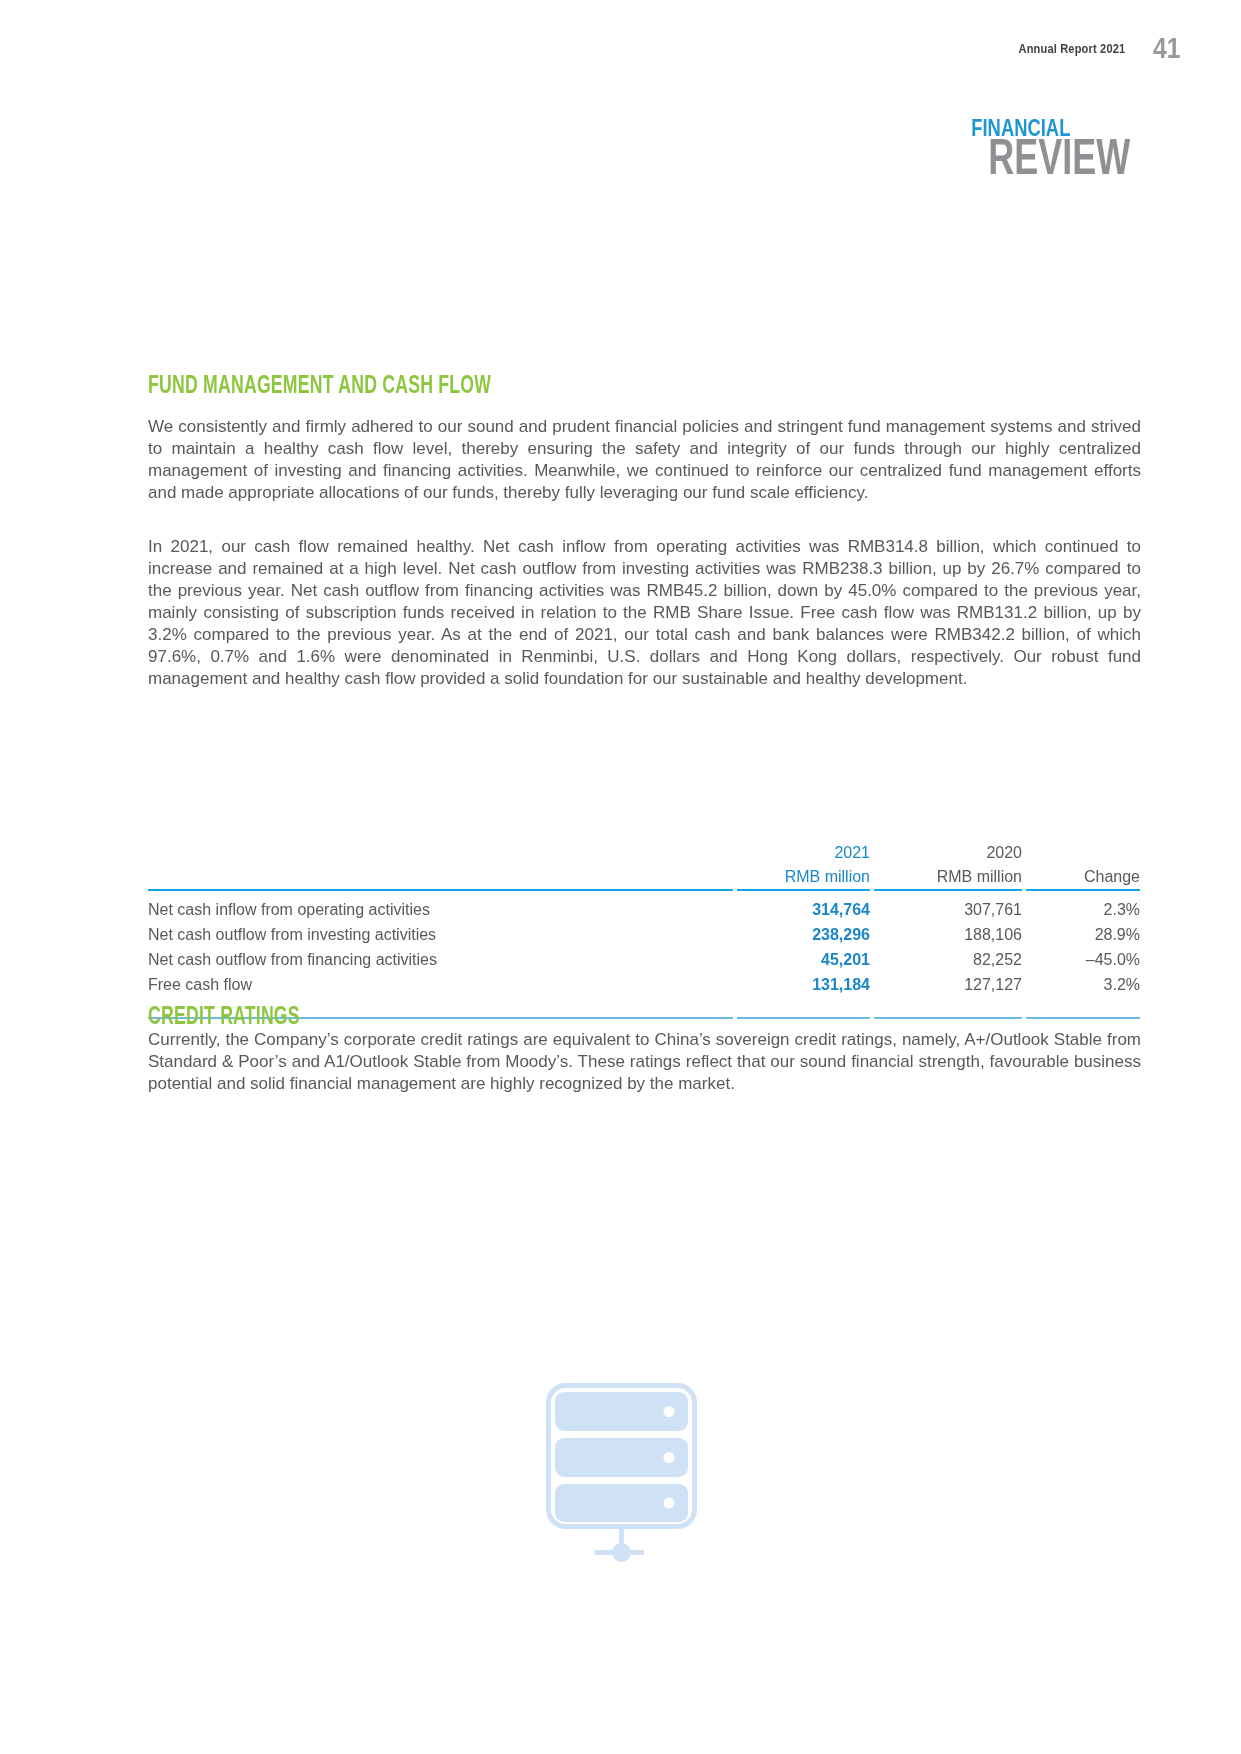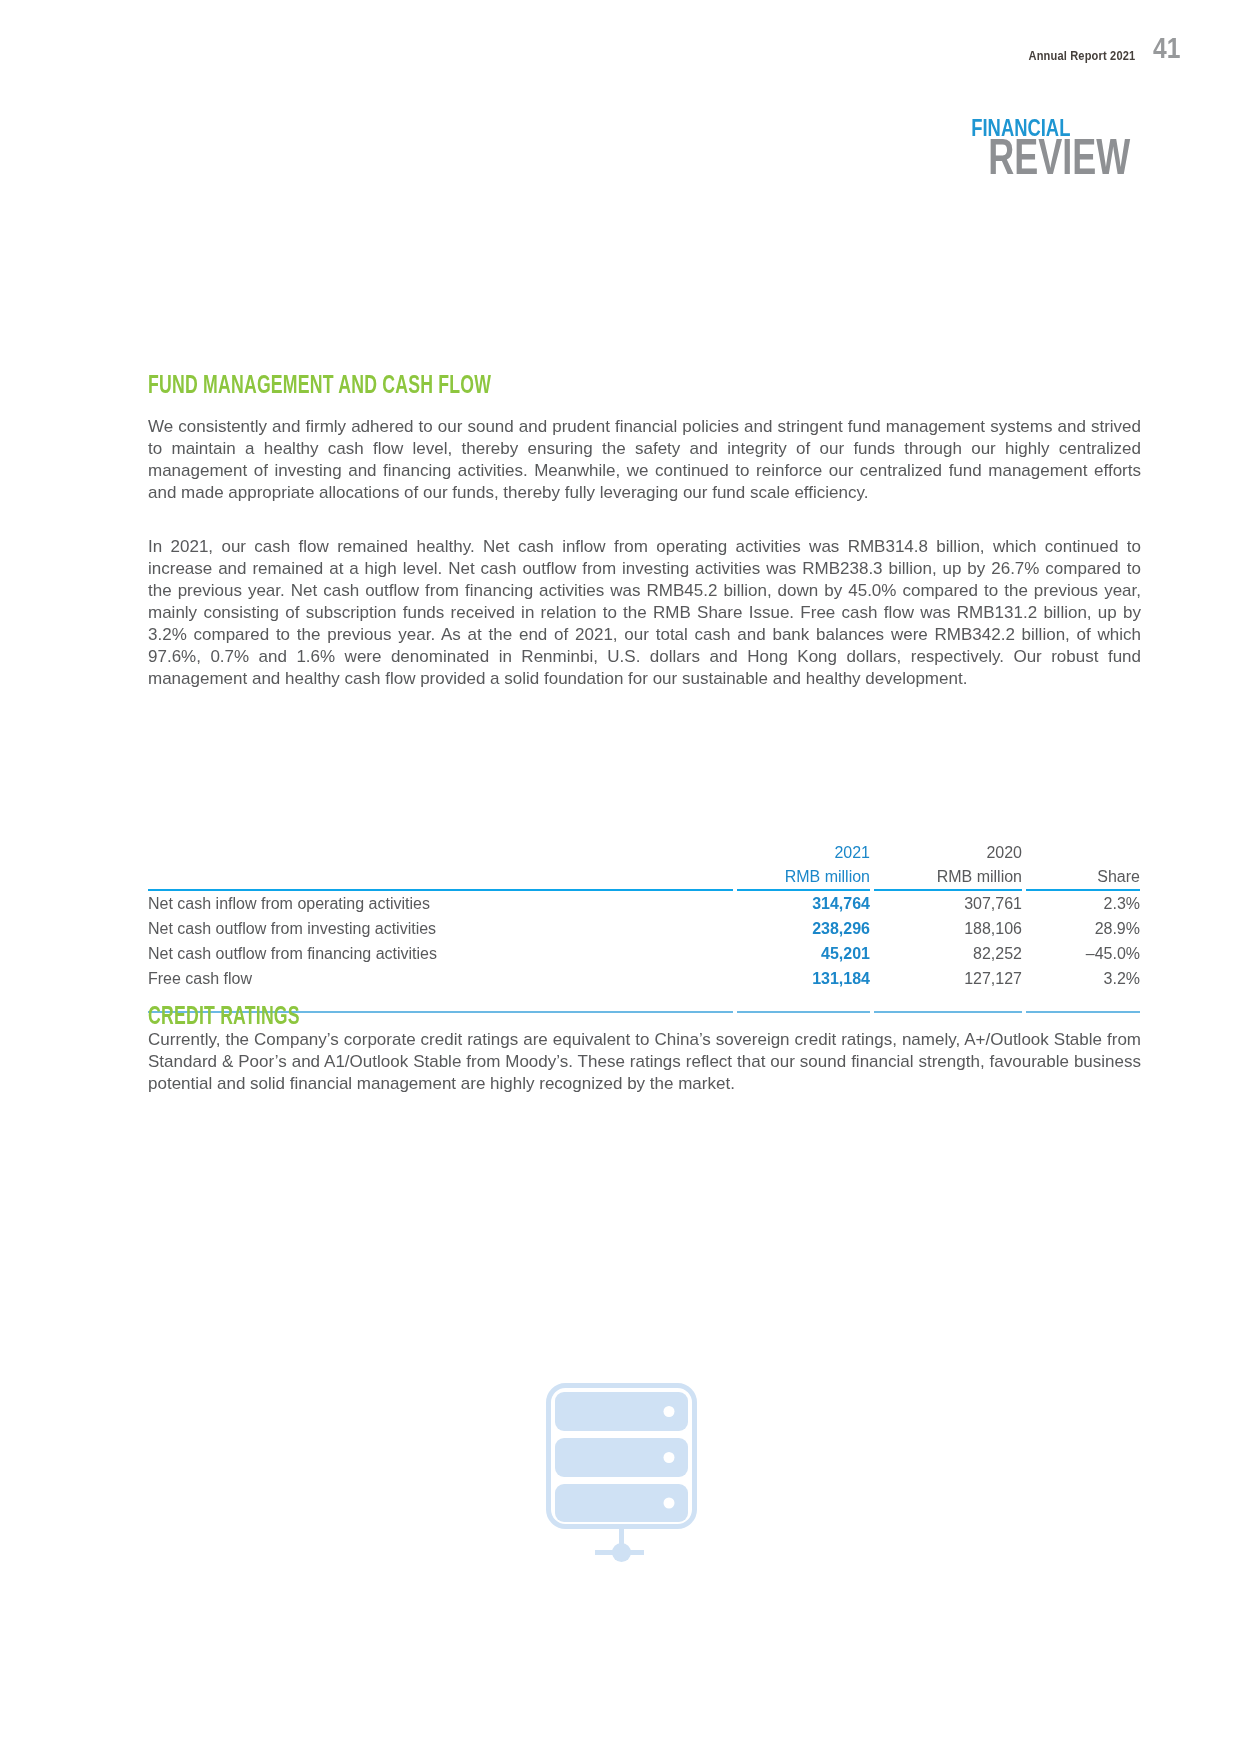--- a/index.html
+++ b/index.html
@@ -6,21 +6,21 @@
   .page{
     position:relative;
     width:1241px;height:1754px;
     background:#ffffff;
     font-family:"Liberation Sans",sans-serif;
     overflow:hidden;
   }
   
   .top-meta{
     position:absolute;top:33px;right:61px;
-    display:flex;align-items:flex-end;gap:11px;
+    display:flex;align-items:center;gap:21px;
   }
   .report-title{
     font-weight:bold;font-size:13.5px;color:#453f3b;
     display:inline-block;transform:scaleX(.82);transform-origin:100% 50%;
     white-space:nowrap;letter-spacing:.2px;
   }
   .page-number{
     font-weight:bold;font-size:30px;color:#97999b;
     display:inline-block;transform:scaleX(.82);transform-origin:100% 50%;
     line-height:1;
@@ -62,21 +62,21 @@
     font-size:16px;color:#58595b;table-layout:fixed;
   }
   .data-table th,.data-table td{padding:0;}
   .data-table th{font-weight:normal;vertical-align:bottom;}
   .num{text-align:right;}
   .th-year{line-height:25px;}
   .th-unit{line-height:24px;padding-bottom:5px;}
   .rule-row th{border-bottom:2px solid #0ea5e9;}
   .blue{color:#1b87c9;font-weight:bold;}
   .data-table tbody td{line-height:25px;}
-  .data-table tbody tr:first-child td{}
+  .data-table tbody tr:first-child td{padding-top:6px;}
   .data-table tbody tr:last-child td{border-bottom:2px solid #6cb9e4;padding-bottom:20px;}
   
   .server-icon{position:absolute;left:546px;top:1383px;width:151px;height:180px;}
 </style>
 </head>
 <body>
 
 <div class="page">
 
   <header class="top-meta">
@@ -108,21 +108,21 @@
         <tr>
           <th></th>
           <th class="num th-year blue">2021</th>
           <th class="num th-year">2020</th>
           <th></th>
         </tr>
         <tr class="rule-row">
           <th></th>
           <th class="num th-unit blue">RMB million</th>
           <th class="num th-unit">RMB million</th>
-          <th class="num th-unit">Share</th>
+          <th class="num th-unit">Change</th>
         </tr>
       </thead>
       <tbody>
         <tr>
           <td>Net cash inflow from operating activities</td>
           <td class="num blue">314,764</td>
           <td class="num">307,761</td>
           <td class="num">2.3%</td>
         </tr>
         <tr>

